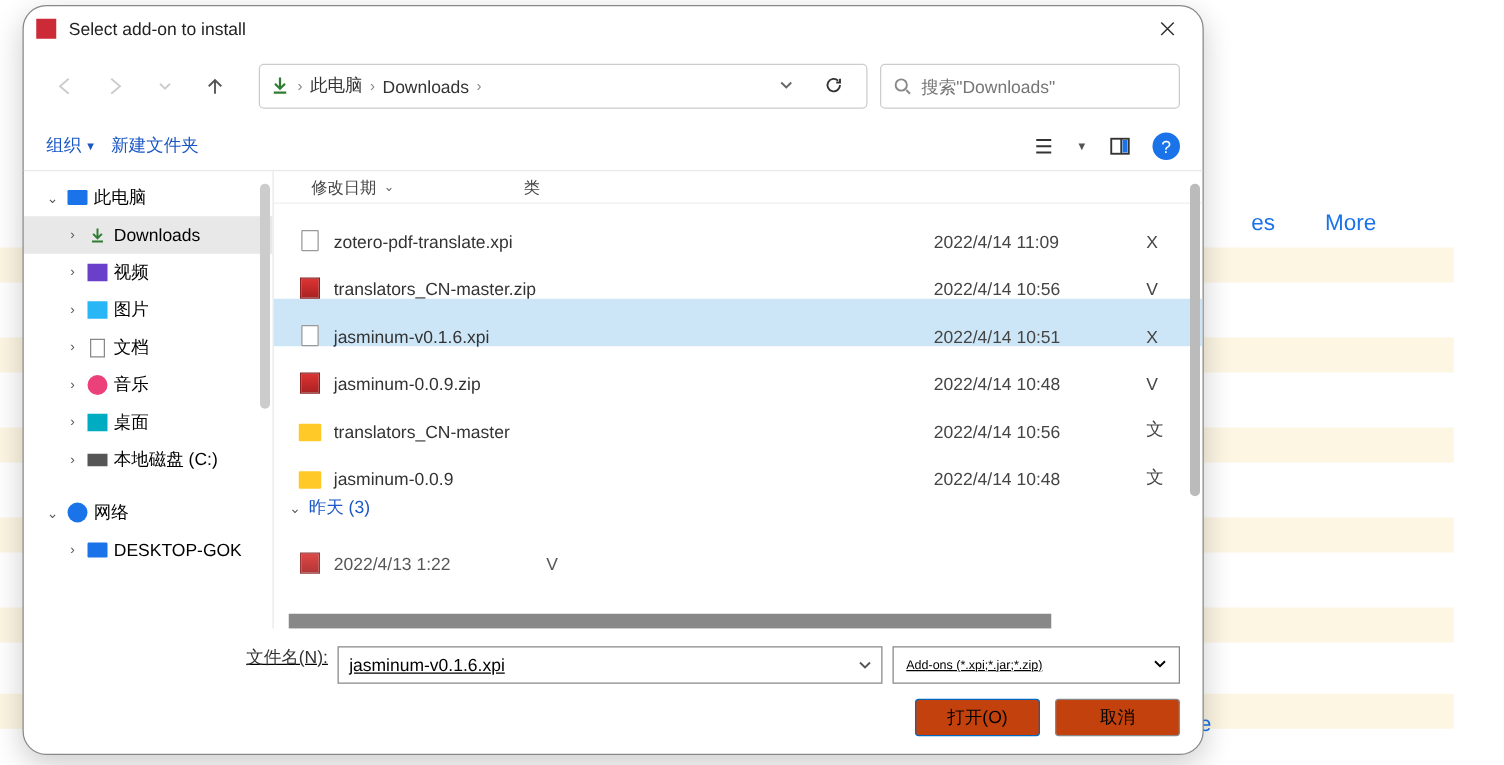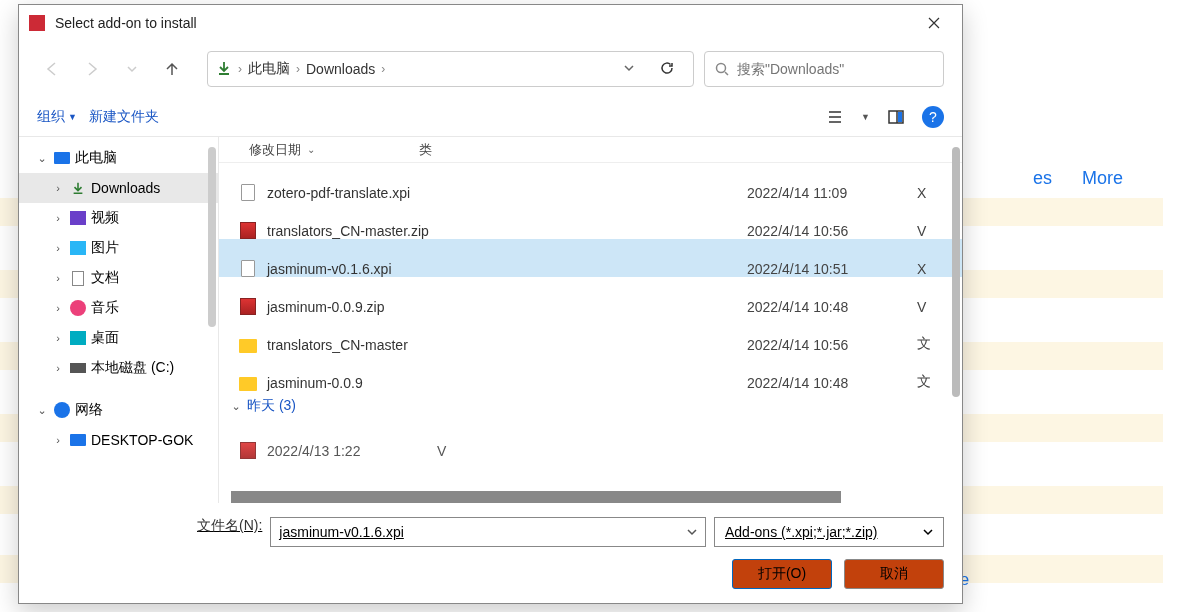--- a/index.html
+++ b/index.html
@@ -1,25 +1,25 @@
 <!DOCTYPE html>
 <html><head>
   <meta charset="utf-8">
   <style>
     * { box-sizing: border-box; margin: 0; padding: 0; font-family: "Segoe UI", "Microsoft YaHei", sans-serif; }
     body { background: #f5f5f5; width: 1203px; height: 612px; overflow: hidden; position: relative; }
     
     .background-page { position: absolute; inset: 0; background: #fff; }
-    .bg-tabs { position: absolute; top: 168px; right: 80px; display: flex; gap: 30px; font-size: 18px; color: #1a73e8; }
+    .bg-tabs { position: absolute; top: 168px; right: 102px; display: flex; gap: 40px; font-size: 18px; color: #1a73e8; }
     .bg-stripe { position: absolute; left: 0; right: 40px; height: 28px; background: #fdf6e3; }
     .bg-text { position: absolute; left: 0; font-size: 17px; color: #1a73e8; }
     
     .dialog {
       position: absolute; top: 4px; left: 18px; width: 945px; height: 600px;
-      background: #fff; border: 1px solid #888; border-radius: 0;
+      background: #fff; border: 1px solid #888; border-radius: 19px;
       box-shadow: 0 8px 24px rgba(0,0,0,0.2);
       display: flex; flex-direction: column;
     }
     
     .titlebar { display: flex; align-items: center; height: 36px; padding: 0 10px; }
     .app-icon { width: 16px; height: 16px; background: #cc2a36; margin-right: 10px; }
     .title { font-size: 14px; color: #222; flex: 1; }
     .close-btn { width: 36px; height: 28px; display: flex; align-items: center; justify-content: center; cursor: pointer; }
     .close-btn svg { stroke: #333; stroke-width: 1.2; }
     
@@ -82,21 +82,21 @@
     
     .group-header { display: flex; align-items: center; height: 30px; padding-left: 10px; font-size: 14px; color: #1a56c4; gap: 4px; cursor: pointer; }
     
     .bottom-scroll { position: absolute; bottom: 0; left: 12px; width: 610px; height: 12px; background: #888; }
     
     .footer { padding: 14px 18px; display: flex; flex-direction: column; gap: 12px; }
     .filename-row { display: flex; align-items: flex-start; gap: 8px; padding-left: 160px; text-decoration: underline; }
     .filename-label { font-size: 14px; color: #333; }
     .filename-input { flex: 1; height: 30px; border: 1px solid #888; padding: 0 8px; font-size: 14px; display: flex; align-items: center; justify-content: space-between; }
     .filename-input .dd { color: #555; cursor: pointer; }
-    .filter-select { width: 230px; height: 30px; border: 1px solid #888; padding: 0 10px; font-size: 14px; display: flex; align-items: center; justify-content: space-between; cursor: pointer; }
+    .filter-select { width: 230px; height: 30px; border: 1px solid #888; padding: 0 10px; font-size: 10px; display: flex; align-items: center; justify-content: space-between; cursor: pointer; }
     
     .buttons-row { display: flex; justify-content: flex-end; gap: 12px; }
     .dlg-btn { width: 100px; height: 30px; border: 1px solid #888; background: #c2410c; border-radius: 3px; font-size: 14px; cursor: pointer; display: flex; align-items: center; justify-content: center; }
     .dlg-btn.primary { border: 1px solid #0067c0; }
   </style>
 </head>
 <body>
 
 <div class="background-page">
   <div class="bg-tabs">

